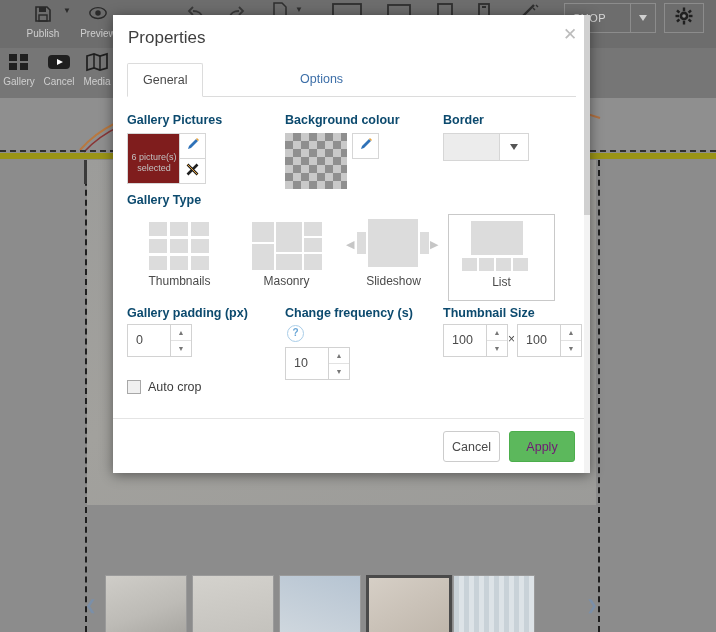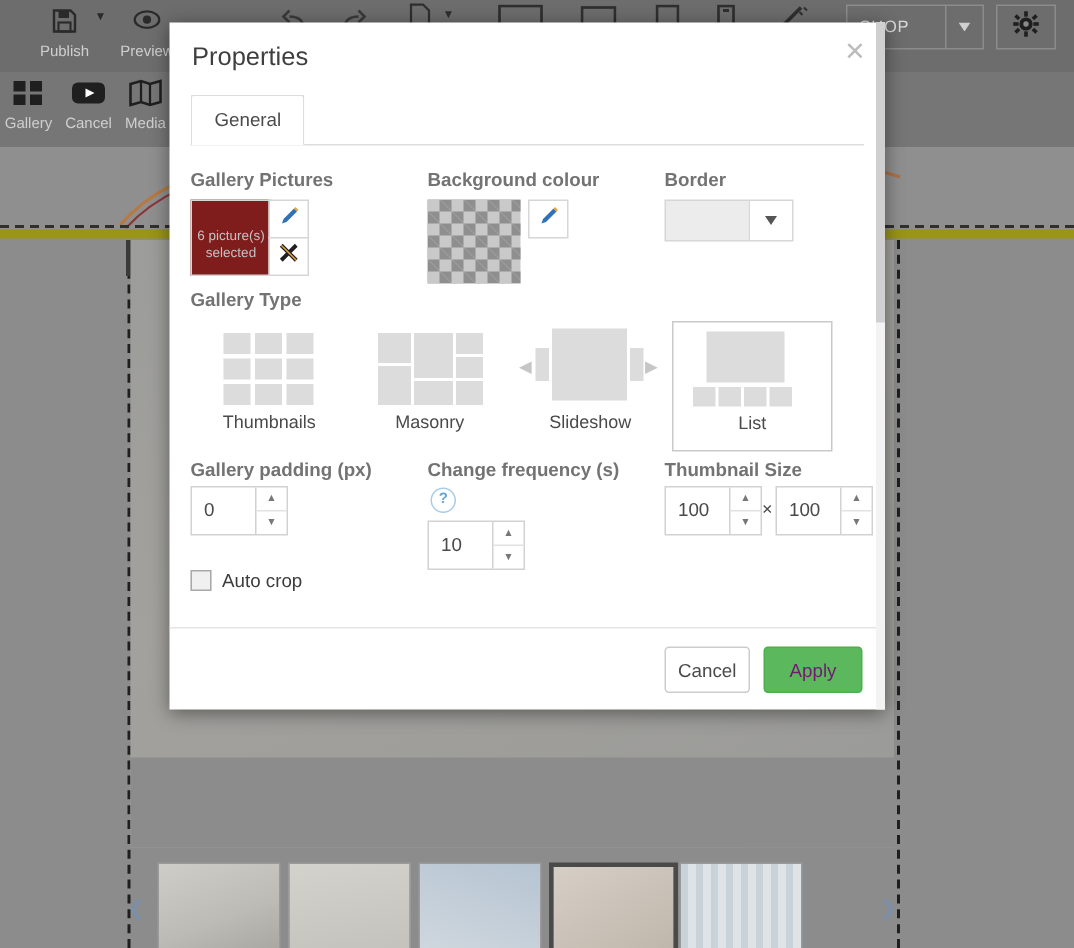--- a/index.html
+++ b/index.html
@@ -66,21 +66,21 @@
   .dlg-x{position:absolute;right:10px;top:10px;width:20px;height:20px;
          color:#bcbcbc;font-size:17px;line-height:20px;text-align:center;cursor:pointer;}
 
   .tabs{position:relative;height:33px;margin:0 14px;border-bottom:1px solid #dcdcdc;}
   .tab{position:absolute;top:0;height:32px;padding:0 15px;font-size:12.5px;
        line-height:32px;color:#3d6fa8;cursor:pointer;}
   .tab.active{color:#4a4a4a;background:#fff;border:1px solid #dcdcdc;
               border-bottom:1px solid #fff;border-radius:2px 2px 0 0;}
 
   .body{position:relative;padding:0 14px;}
-  .fl{position:absolute;font-size:12.5px;font-weight:bold;color:#737373;}
+  .fl{position:absolute;font-size:12.5px;font-weight:bold;color:#0c4a6e;}
 
   .pickbox{position:absolute;border:1px solid #d6d6d6;background:#7f1d1d;}
   .pickbox .ptxt{font-size:9px;color:#c2c2c2;text-align:center;line-height:11px;
                  padding-top:18px;}
   .sqbtn{position:absolute;border:1px solid #d6d6d6;background:#fff;
          display:flex;align-items:center;justify-content:center;cursor:pointer;}
 
   .checker{position:absolute;
     background-image:
       linear-gradient(45deg,#8f8f8f 25%,transparent 25%,transparent 75%,#8f8f8f 75%),
@@ -304,20 +304,21 @@
 
 <div id="dlg">
 
   <div class="dlg-head">
     <div class="dlg-title">Properties</div>
     <div class="dlg-x">✕</div>
   </div>
 
   <div class="tabs">
     <div class="tab active" style="left:0;">General</div>
+    <div class="tab" style="left:158px;">Options</div>
   </div>
 
   <div class="body">
 
     <div class="fl" style="left:14px;top:16px;">Gallery Pictures</div>
     <div class="fl" style="left:172px;top:16px;">Background colour</div>
     <div class="fl" style="left:330px;top:16px;">Border</div>
 
     <div class="pickbox" style="left:14px;top:36px;width:52px;height:49px;">
       <div class="ptxt">6 picture(s) selected</div>

